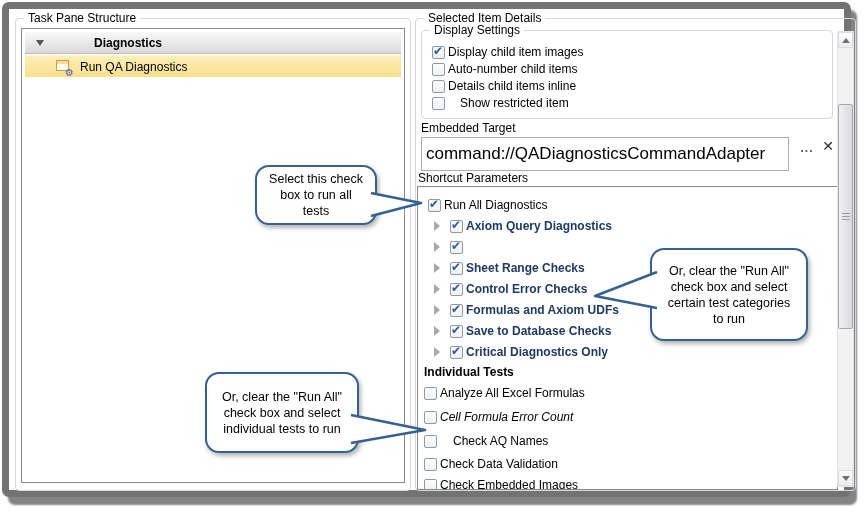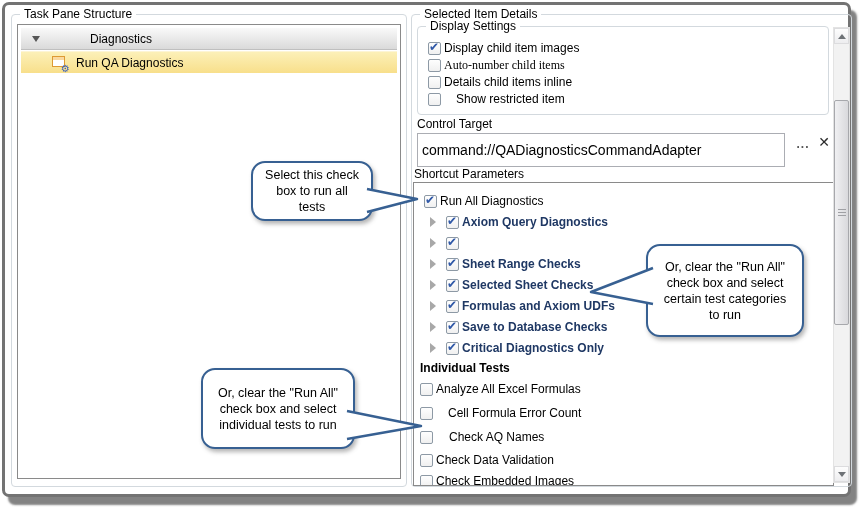--- a/index.html
+++ b/index.html
@@ -1,38 +1,38 @@
 <!DOCTYPE html>
 <html><head>
 <meta charset="utf-8">
 <style>
   * { margin:0; padding:0; box-sizing:border-box; }
   body { background:#fff; }
   .stage{ position:relative; width:865px; height:512px; background:#fff; overflow:hidden;
           font-family:"Liberation Sans","DejaVu Sans",sans-serif; font-size:12px; color:#000; }
   .window{ position:absolute; left:2px; top:2px; width:849px; height:495px; background:#fff;
-           border:3px solid #737373; border-radius:7px;
+           border:7px solid #737373; border-radius:7px;
            box-shadow:6px 8px 2px rgba(118,118,118,0.9); }
 
   
   .group{ position:absolute; border:1px solid #D3D9DE; border-radius:4px; }
   .group-label{ position:absolute; top:-8px; left:8px; background:#fff; padding:0 4px; white-space:nowrap; }
 
   .left-group{ left:6px; top:9px; width:396px; height:473px; }
   .right-group{ left:406px; top:9px; width:441px; height:473px; }
 
   
   .tree-box{ position:absolute; left:12px; top:19px; width:384px; height:455px;
              border:1px solid #8A8A8A; background:#fff; }
   .tree-header{ position:absolute; left:3px; top:3px; right:3px; height:22px;
                 background:linear-gradient(#F9F9F9,#DADADA); border-bottom:1px solid #BFBFBF;
                 display:flex; align-items:center; }
   .tri-down{ width:0; height:0; border-top:6px solid #565656; border-left:4px solid transparent;
              border-right:4px solid transparent; margin-left:11px; }
-  .tree-header .lbl{ font-weight:normal; margin-left:14px;padding-left:36px; }
+  .tree-header .lbl{ font-weight:bold; margin-left:14px;padding-left:36px; }
   .tree-selected{ position:absolute; left:3px; top:26px; right:3px; height:22px;
                   background:linear-gradient(#FCF0B8,#F8DF8B); border-top:1px solid #FDF5D5;
                   display:flex; align-items:center; }
   .qa-icon{ position:relative; width:16px; height:14px; margin-left:31px; flex:none; }
   .qa-icon .win-shape{ position:absolute; left:0; top:0; width:13px; height:11px;
                  border:1px solid #DD9A33; background:linear-gradient(#FAD9A0 35%, #FFFFFF 35%); }
   .qa-icon .gear{ position:absolute; right:-2px; bottom:-4px; font-size:10px; line-height:10px; color:#3F63B8; }
   .tree-selected .lbl{ margin-left:8px; }
 
   
@@ -41,21 +41,21 @@
        background:linear-gradient(#FEFEFE,#F0F0F0); position:relative; flex:none; }
   .cb.checked::after{ content:"✔"; position:absolute; left:0px; top:-3px;
                       font-size:12px; font-weight:bold; color:#2F58A7; }
   .row .lbl{ margin-left:3px; white-space:nowrap; }
 
   .ds-group{ left:412px; top:21px; width:412px; height:89px; }
 
   .plain-label{ position:absolute; white-space:nowrap; }
 
   .st-input{ position:absolute; left:412px; top:128px; width:368px; height:21px;
-             border:1px solid #ABADB3; padding:16px 4px; font-family:inherit; font-size:14px; color:#000; background:#fff; }
+             border:1px solid #ABADB3; padding:16px 4px; font-family:inherit; font-size:17px; color:#000; background:#fff; }
   .st-dots{ position:absolute; left:789px; top:129px; width:18px; height:18px; color:#555;
             font-weight:bold; letter-spacing:1px; text-align:center; line-height:20px; cursor:default; }
   .st-x{ position:absolute; left:810px; top:127px; width:18px; height:18px; color:#2B2B2B;
          font-weight:bold; font-size:14px; text-align:center; line-height:20px; cursor:default; }
 
   .sp-box{ position:absolute; left:408px; top:177px; width:421px; height:304px;
            border:1px solid #8A8A8A; background:#fff; overflow:hidden; }
   .chev{ width:0; height:0; border-left:6px solid #A8A8A8; border-top:5px solid transparent;
          border-bottom:5px solid transparent; flex:none; }
   .cat .lbl{ font-weight:bold; color:#1F3864; }
@@ -106,35 +106,35 @@
     <div class="group right-group">
       <div class="group-label">Selected Item Details</div>
     </div>
 
     <div class="group ds-group">
       <div class="group-label">Display Settings</div>
       <div class="row" style="left:10px; top:13px;">
         <span class="cb checked"></span>
         <span class="lbl">Display child item images</span>
       </div>
-      <div class="row" style="left:10px; top:30px;font-family:Liberation Serif, serif;">
+      <div class="row" style="left:10px; top:30px;">
         <span class="cb"></span>
         <span class="lbl">Auto-number child items</span>
       </div>
       <div class="row" style="left:10px; top:47px;">
         <span class="cb"></span>
         <span class="lbl">Details child items inline</span>
       </div>
       <div class="row" style="left:10px; top:64px;gap:12px;">
         <span class="cb"></span>
         <span class="lbl">Show restricted item</span>
       </div>
     </div>
 
-    <div class="plain-label" style="left:412px; top:112px;">Control Target</div>
+    <div class="plain-label" style="left:412px; top:112px;">Embedded Target</div>
     <input class="st-input" type="text" value="command://QADiagnosticsCommandAdapter" style="">
     <div class="st-dots">...</div>
     <div class="st-x">✕</div>
 
     <div class="plain-label" style="left:409px; top:162px;">Shortcut Parameters</div>
     <div class="sp-box">
 
       <div class="row" style="left:10px; top:10px;">
         <span class="cb checked"></span>
         <span class="lbl">Run All Diagnostics</span>
@@ -150,21 +150,21 @@
         <span class="cb checked" style="margin-left:10px;"></span>
       </div>
       <div class="row cat" style="left:16px; top:73px;">
         <span class="chev"></span>
         <span class="cb checked" style="margin-left:10px;"></span>
         <span class="lbl">Sheet Range Checks</span>
       </div>
       <div class="row cat" style="left:16px; top:94px;">
         <span class="chev"></span>
         <span class="cb checked" style="margin-left:10px;"></span>
-        <span class="lbl">Selected Sheet Checks</span>
+        <span class="lbl">Control Error Checks</span>
       </div>
       <div class="row cat" style="left:16px; top:115px;">
         <span class="chev"></span>
         <span class="cb checked" style="margin-left:10px;"></span>
         <span class="lbl">Formulas and Axiom UDFs</span>
       </div>
       <div class="row cat" style="left:16px; top:136px;">
         <span class="chev"></span>
         <span class="cb checked" style="margin-left:10px;"></span>
         <span class="lbl">Save to Database Checks</span>
@@ -178,21 +178,21 @@
       <div class="row bold-black" style="left:6px; top:177px;">
         <span class="lbl" style="margin-left:0;">Individual Tests</span>
       </div>
 
       <div class="row" style="left:6px; top:198px;">
         <span class="cb"></span>
         <span class="lbl" style="margin-left:3px;">Analyze All Excel Formulas</span>
       </div>
       <div class="row" style="left:6px; top:222px;">
         <span class="cb"></span>
-        <span class="lbl" style="margin-left:15px;">Cell Formula Error Count</span>
+        <span class="lbl" style="margin-left:3px;font-style:italic;">Cell Formula Error Count</span>
       </div>
       <div class="row" style="left:6px; top:246px;">
         <span class="cb"></span>
         <span class="lbl" style="margin-left:16px;">Check AQ Names</span>
       </div>
       <div class="row" style="left:6px; top:269px;">
         <span class="cb"></span>
         <span class="lbl" style="margin-left:3px;">Check Data Validation</span>
       </div>
       <div class="row" style="left:6px; top:290px;">

